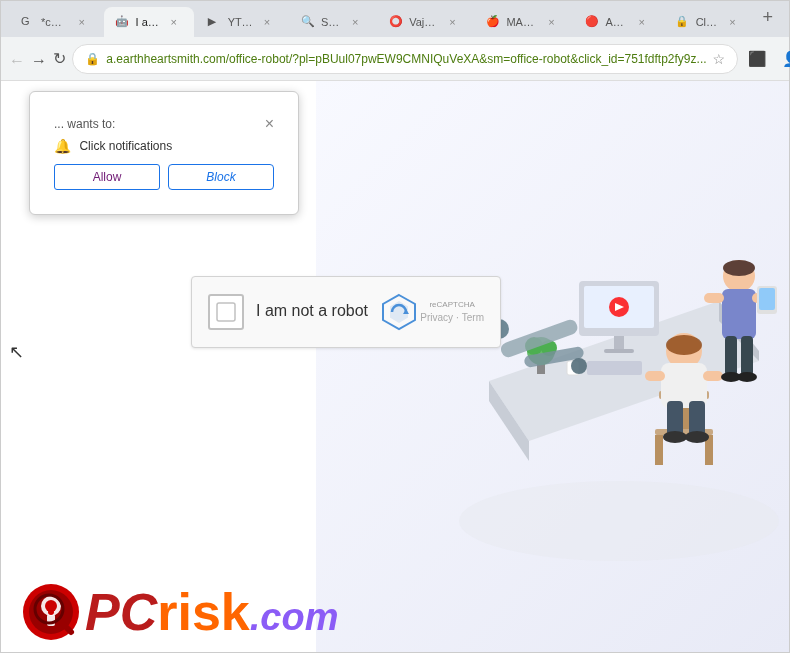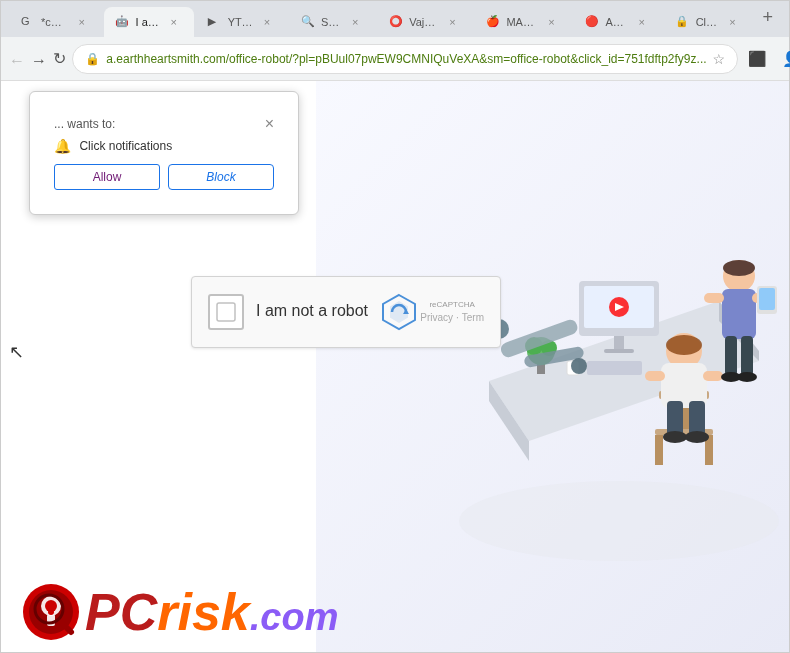--- a/index.html
+++ b/index.html
@@ -252,18 +252,18 @@
         <circle cx="30" cy="30" r="22" fill="#990000"></circle>
         <circle cx="30" cy="24" r="10" fill="white" opacity="0.9"></circle>
         <rect x="26" y="32" width="8" height="12" rx="2" fill="white" opacity="0.9"></rect>
         <circle cx="30" cy="24" r="6" fill="#cc0000"></circle>
         <circle cx="30" cy="30" r="3" fill="#cc0000"></circle>
 
         <line x1="38" y1="38" x2="50" y2="50" stroke="#990000" stroke-width="6" stroke-linecap="round"></line>
         <circle cx="28" cy="27" r="14" fill="none" stroke="#660000" stroke-width="3"></circle>
       </svg>
       <div>
-        <span style="font-size:52px;font-weight:900;font-style:italic;color:#b91c1c;font-family:Arial Black,sans-serif;">PC</span><span style="font-size:52px;font-weight:900;font-style:italic;color:#ff6600;font-family:Arial Black,sans-serif;">risk</span><span style="font-size:38px;font-weight:900;font-style:italic;color:#8b5cf6;font-family:Liberation Sans, sans-serif;">.com</span>
+        <span style="font-size:52px;font-weight:900;font-style:italic;color:#b91c1c;font-family:Arial Black,sans-serif;">PC</span><span style="font-size:52px;font-weight:900;color:#ff6600;font-family:Arial Black,sans-serif;">risk</span><span style="font-size:38px;font-weight:900;font-style:italic;color:#8b5cf6;font-family:Liberation Sans, sans-serif;">.com</span>
       </div>
     </div>
 
   </div>
 </div>
 
 </body></html>

